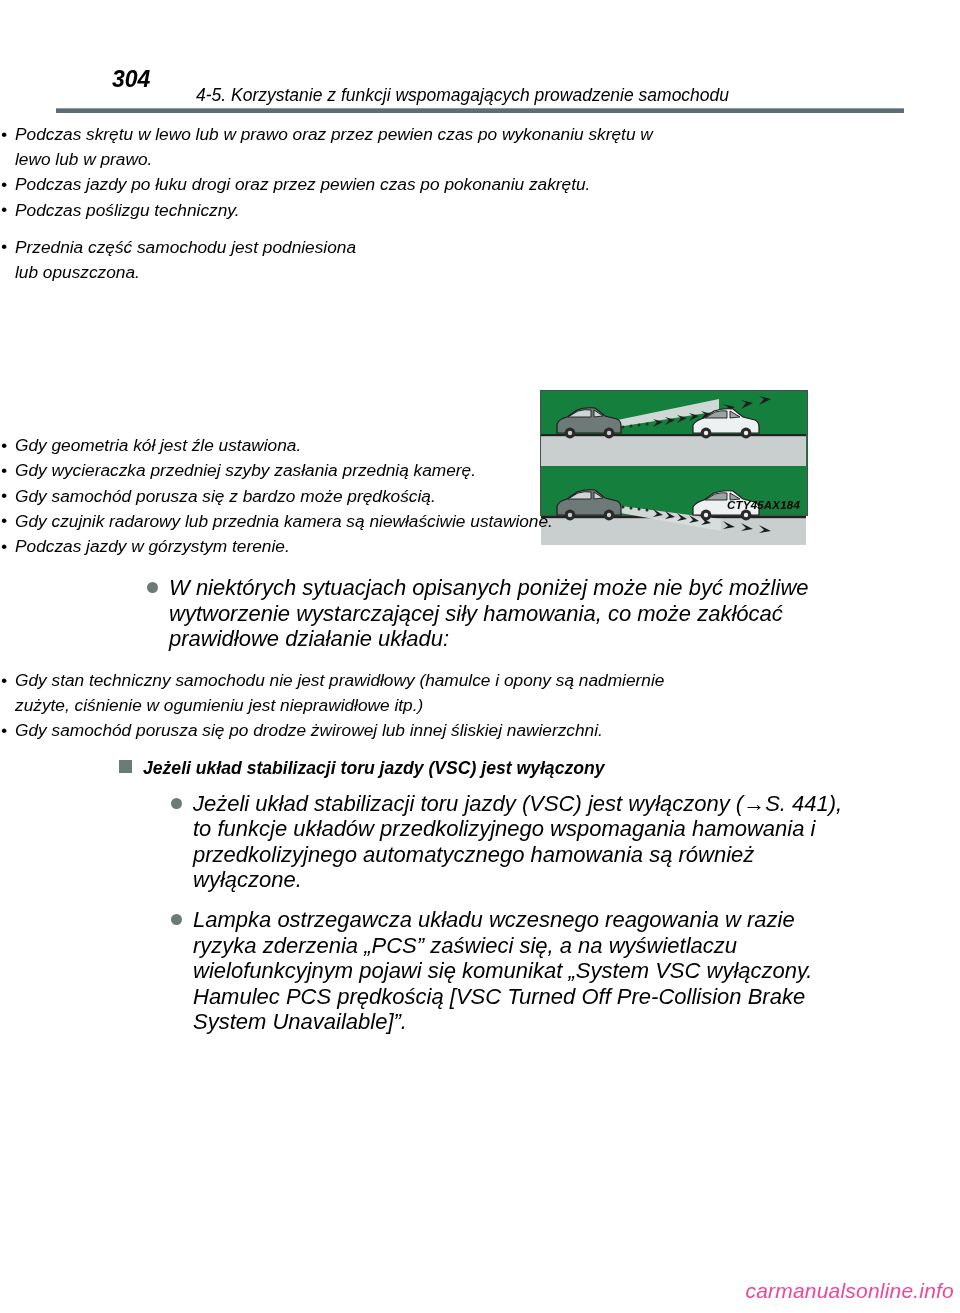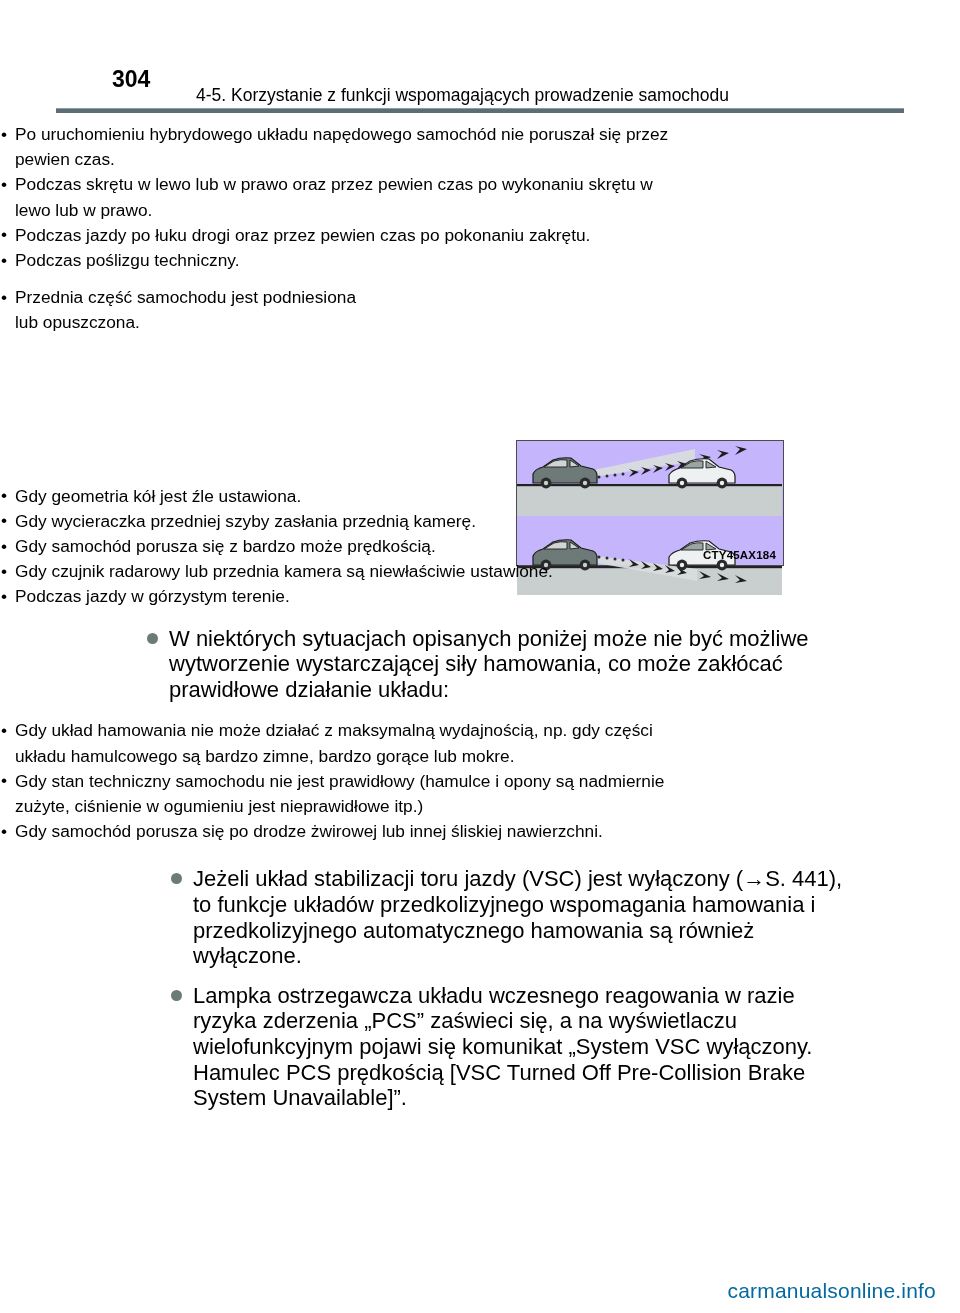--- a/index.html
+++ b/index.html
@@ -12,20 +12,21 @@
     height: 1313px;
     position: relative;
     font-family: "Liberation Sans", sans-serif;
     color: #000000;
     overflow: hidden;
   }
 
   .page {
     position: absolute;
     inset: 0;
+    font-style: italic;
   }
 
   
   .header {
     position: absolute;
     left: 0;
     top: 66px;
     width: 960px;
     height: 34px;
     display: flex;
@@ -135,63 +136,62 @@
     background: #6b7b78;
   }
   .sp10 { height: 10px; }
   .sp12 { height: 12px; }
   .sp14 { height: 14px; }
   .sp16 { height: 16px; }
 
   
   .figure {
     position: absolute;
-    left: 516px;
+    left: 540px;
     top: 155px;
     width: 268px;
     height: 126px;
     border: 1.6px solid #4c4c4c;
-    background: #c4b5fd;
+    background: #15803d;
     box-sizing: border-box;
   }
   .figure svg { display: block; }
   .fig-code {
     position: absolute;
     right: 7px;
     bottom: 4px;
     font-size: 11.5px;
     font-weight: bold;
     letter-spacing: 0.2px;
   }
 
   
   .watermark {
     position: absolute;
-    right: 24px;
+    right: 6px;
     bottom: 10px;
     font-size: 21px;
-    color: #0369a1;
+    color: #ec4899;
     letter-spacing: 0.2px;
   }
 </style>
 </head>
 <body>
 
 <div class="page">
 
   <div class="header">
     <div class="page-number">304</div>
     <div class="header-title">4-5. Korzystanie z funkcji wspomagających prowadzenie samochodu</div>
   </div>
   <div class="header-rule"></div>
 
   <div class="content">
 
     <ul class="bullets lvl1">
-      <li><span class="just">Po uruchomieniu hybrydowego układu napędowego samochód nie poruszał się przez pewien czas.</span></li>
       <li><span class="just">Podczas skrętu w lewo lub w prawo oraz przez pewien czas po wykonaniu skrętu w lewo lub w prawo.</span></li>
       <li><span>Podczas jazdy po łuku drogi oraz przez pewien czas po pokonaniu zakrętu.</span></li>
       <li><span>Podczas poślizgu techniczny.</span></li>
     </ul>
 
     <div class="sp12"></div>
 
     <div class="blk">
       <ul class="bullets lvl1 narrow">
         <li><span>Przednia część samochodu jest podniesiona lub opuszczona.</span></li>
@@ -304,27 +304,30 @@
     <div class="sp16"></div>
 
     <div class="circ-item">
       <span class="dot"></span>
       <span class="just">W niektórych sytuacjach opisanych poniżej może nie być możliwe wytworzenie wystarczającej siły hamowania, co może zakłócać prawidłowe działanie układu:</span>
     </div>
 
     <div class="sp16"></div>
 
     <ul class="bullets lvl1">
-      <li><span class="just">Gdy układ hamowania nie może działać z maksymalną wydajnością, np. gdy części układu hamulcowego są bardzo zimne, bardzo gorące lub mokre.</span></li>
       <li><span class="just">Gdy stan techniczny samochodu nie jest prawidłowy (hamulce i opony są nadmiernie zużyte, ciśnienie w ogumieniu jest nieprawidłowe itp.)</span></li>
       <li><span>Gdy samochód porusza się po drodze żwirowej lub innej śliskiej nawierzchni.</span></li>
     </ul>
 
     <div class="sp12"></div>
 
+    <div class="sq-head">
+      <span class="sq"></span>
+      <span>Jeżeli układ stabilizacji toru jazdy (VSC) jest wyłączony</span>
+    </div>
 
     <div class="sp10"></div>
 
     <div class="circ-item deep">
       <span class="dot"></span>
       <span class="just">Jeżeli układ stabilizacji toru jazdy (VSC) jest wyłączony (→S. 441), to funkcje układów przedkolizyjnego wspomagania hamowania i przedkolizyjnego automatycznego hamowania są również wyłączone.</span>
     </div>
 
     <div class="sp14"></div>
 

